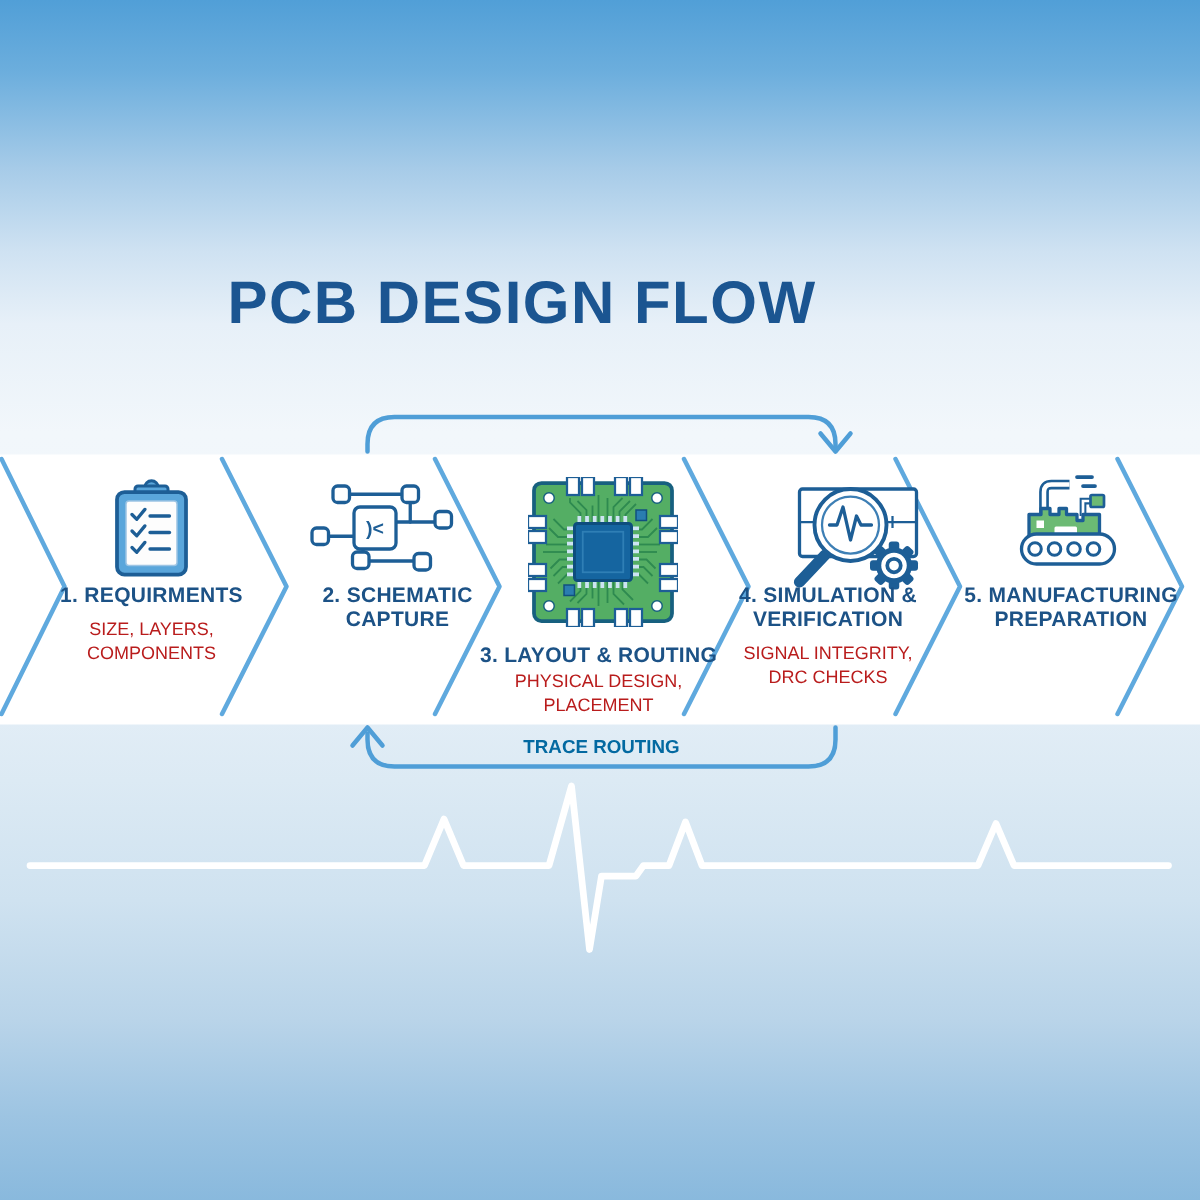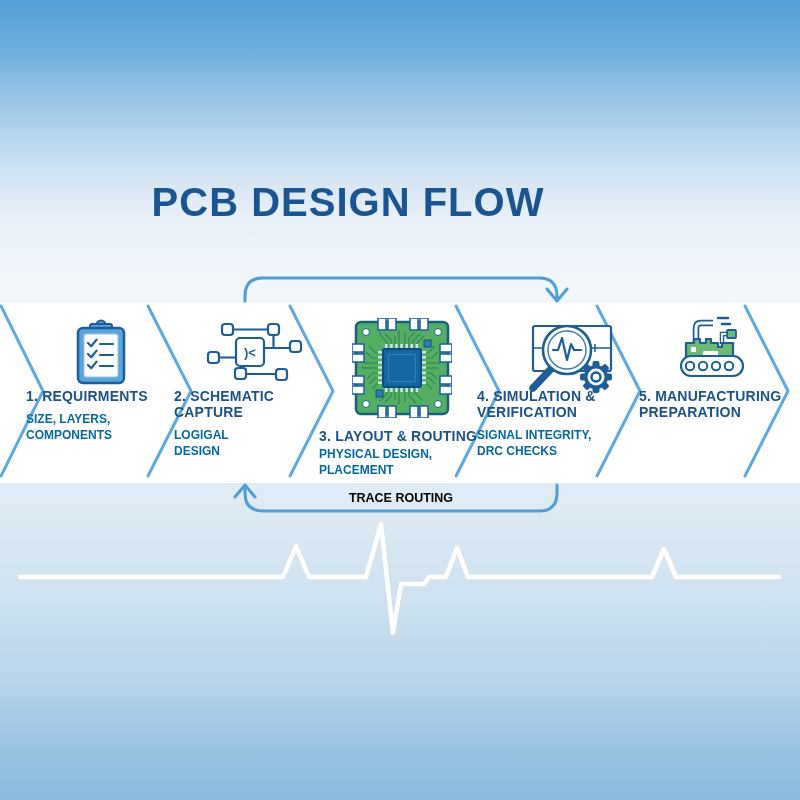--- a/index.html
+++ b/index.html
@@ -7,28 +7,28 @@
        font-family:"Liberation Sans", sans-serif;}
   .bg{position:absolute;left:0;top:0;width:800px;height:800px;
       background:linear-gradient(180deg,
         #519fd7 0%, #6caedd 6%, #a6cbe8 14%, #cfe2f2 21%,
         #e7f0f8 27%, #f2f7fb 36%, #f0f6fb 47%, #e7f0f8 55%,
         #dceaf4 65%, #cfe2f0 75%, #b9d4e9 85%, #9dc4e2 93%, #89b9dd 100%);}
   .band{position:absolute;left:0;top:303px;width:800px;height:180px;background:#ffffff;}
   .overlay{position:absolute;left:0;top:0;width:800px;height:800px;pointer-events:none;}
   .title{position:absolute;left:0;top:180px;width:696px;text-align:center;
          font-size:40px;font-weight:700;letter-spacing:1px;color:#1b5591;}
-  .step{position:absolute;width:150px;text-align:left;color:#1c5286;}
+  .step{position:absolute;width:150px;text-align:center;color:#1c5286;}
   .step-label{font-size:14px;font-weight:700;line-height:1.16;white-space:pre-line;
               letter-spacing:0.2px;}
-  .step-detail{font-size:12px;font-weight:700;line-height:1.3;white-space:pre-line;
-               margin-top:8px;color:#0369a1;}
+  .step-detail{font-size:12px;font-weight:400;line-height:1.3;white-space:pre-line;
+               margin-top:8px;color:#b91c1c;}
   .icon-svg{position:absolute;}
   .feedback-label{position:absolute;left:301px;top:491px;width:200px;text-align:center;
-                  font-size:12.5px;font-weight:600;color:#000000;}
+                  font-size:12.5px;font-weight:600;color:#0369a1;}
 </style>
 </head>
 <body>
 
 <div class="bg"></div>
 <div class="band"></div>
 
 <svg class="overlay" viewBox="0 0 800 800">
   <g stroke="#5fa9de" stroke-width="3" fill="none" stroke-linecap="round" stroke-linejoin="round">
     <path d="M1,306 L43,391 L1,476"></path>
@@ -202,25 +202,23 @@
     <circle cx="44" cy="56" r="4.2"></circle>
       <circle cx="57" cy="56" r="4.2"></circle>
   </g>
 </svg>
 
 <div class="step" style="left:26px;top:388px">
   <div class="step-label">1. REQUIRMENTS</div>
   <div class="step-detail">SIZE, LAYERS,
 COMPONENTS</div>
 </div>
-<div class="step" style="left:174px;top:388px">
+<div class="step" style="left:190px;top:388px">
   <div class="step-label">2. SCHEMATIC
 CAPTURE</div>
-  <div class="step-detail">LOGIGAL
-DESIGN</div>
 </div>
 <div class="step" style="left:319px;top:428px;width:160px">
   <div class="step-label">3. LAYOUT &amp; ROUTING</div>
   <div class="step-detail" style="margin-top:3px">PHYSICAL DESIGN,
 PLACEMENT</div>
 </div>
 <div class="step" style="left:477px;top:388px">
   <div class="step-label">4. SIMULATION &amp;
 VERIFICATION</div>
   <div class="step-detail">SIGNAL INTEGRITY,

